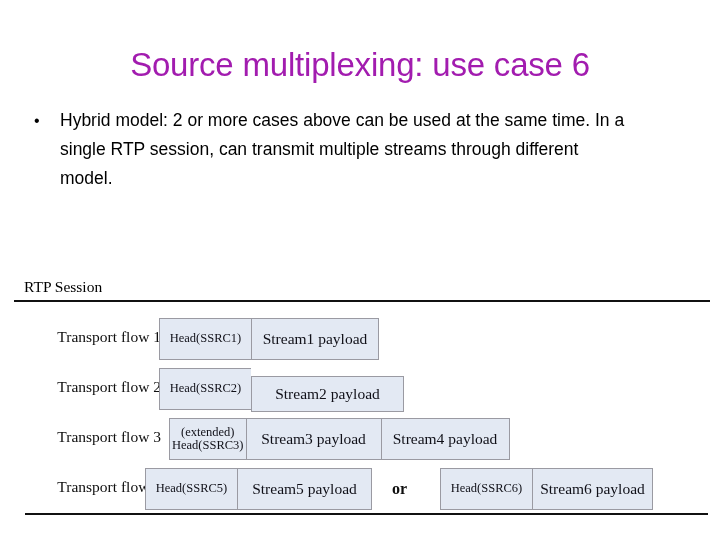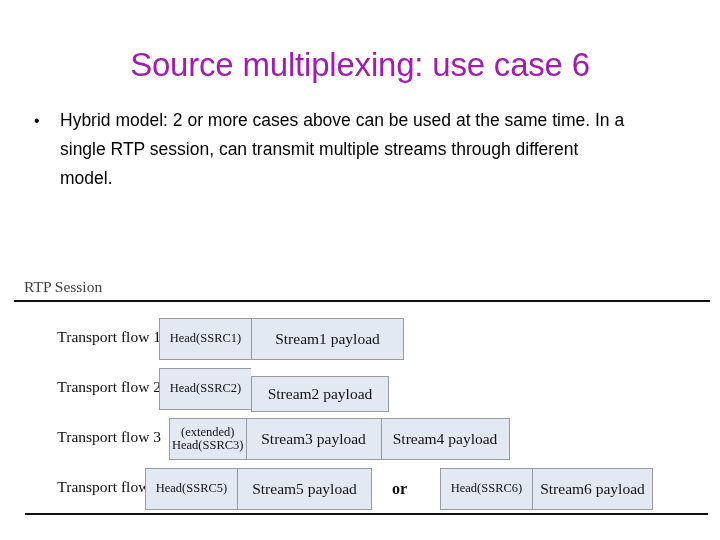--- a/index.html
+++ b/index.html
@@ -63,21 +63,21 @@
     top: 268px;
     width: 720px;
     height: 255px;
   }
   #rtp-session-label {
     position: absolute;
     left: 24px;
     top: 10px;
     font-family: "Liberation Serif", serif;
     font-size: 15.5px;
-    color: #404040;
+    color: #000000;
     white-space: nowrap;
   }
   .rule {
     position: absolute;
     background: #111111;
   }
   #rule-top {
     left: 14px;
     top: 32px;
     width: 696px;
@@ -152,25 +152,25 @@
     top: 12px;
     font-family: "Liberation Serif", serif;
     font-size: 16px;
     font-weight: bold;
     color: #0e0e0e;
   }
 
   
   #group-1 { left: 159px; }
   #group-1 .head    { width: 92px; }
-  #group-1 .payload { width: 153px; }
+  #group-1 .payload { width: 128px; }
 
   #group-2 { left: 159px; }
   #group-2 .head    { width: 92px; }
-  #group-2 .payload { width: 138px; margin-top: 8px; }
+  #group-2 .payload { width: 153px; margin-top: 8px; }
 
   #group-3 { left: 169px; }
   #group-3 .payload { width: 135px; }
   #group-3 .payload2{ width: 129px; }
 
   #group-4a { left: 145px; }
   #group-4a .head    { width: 92px; }
   #group-4a .payload { width: 135px; }
 
   #or-4 { left: 392px; }

